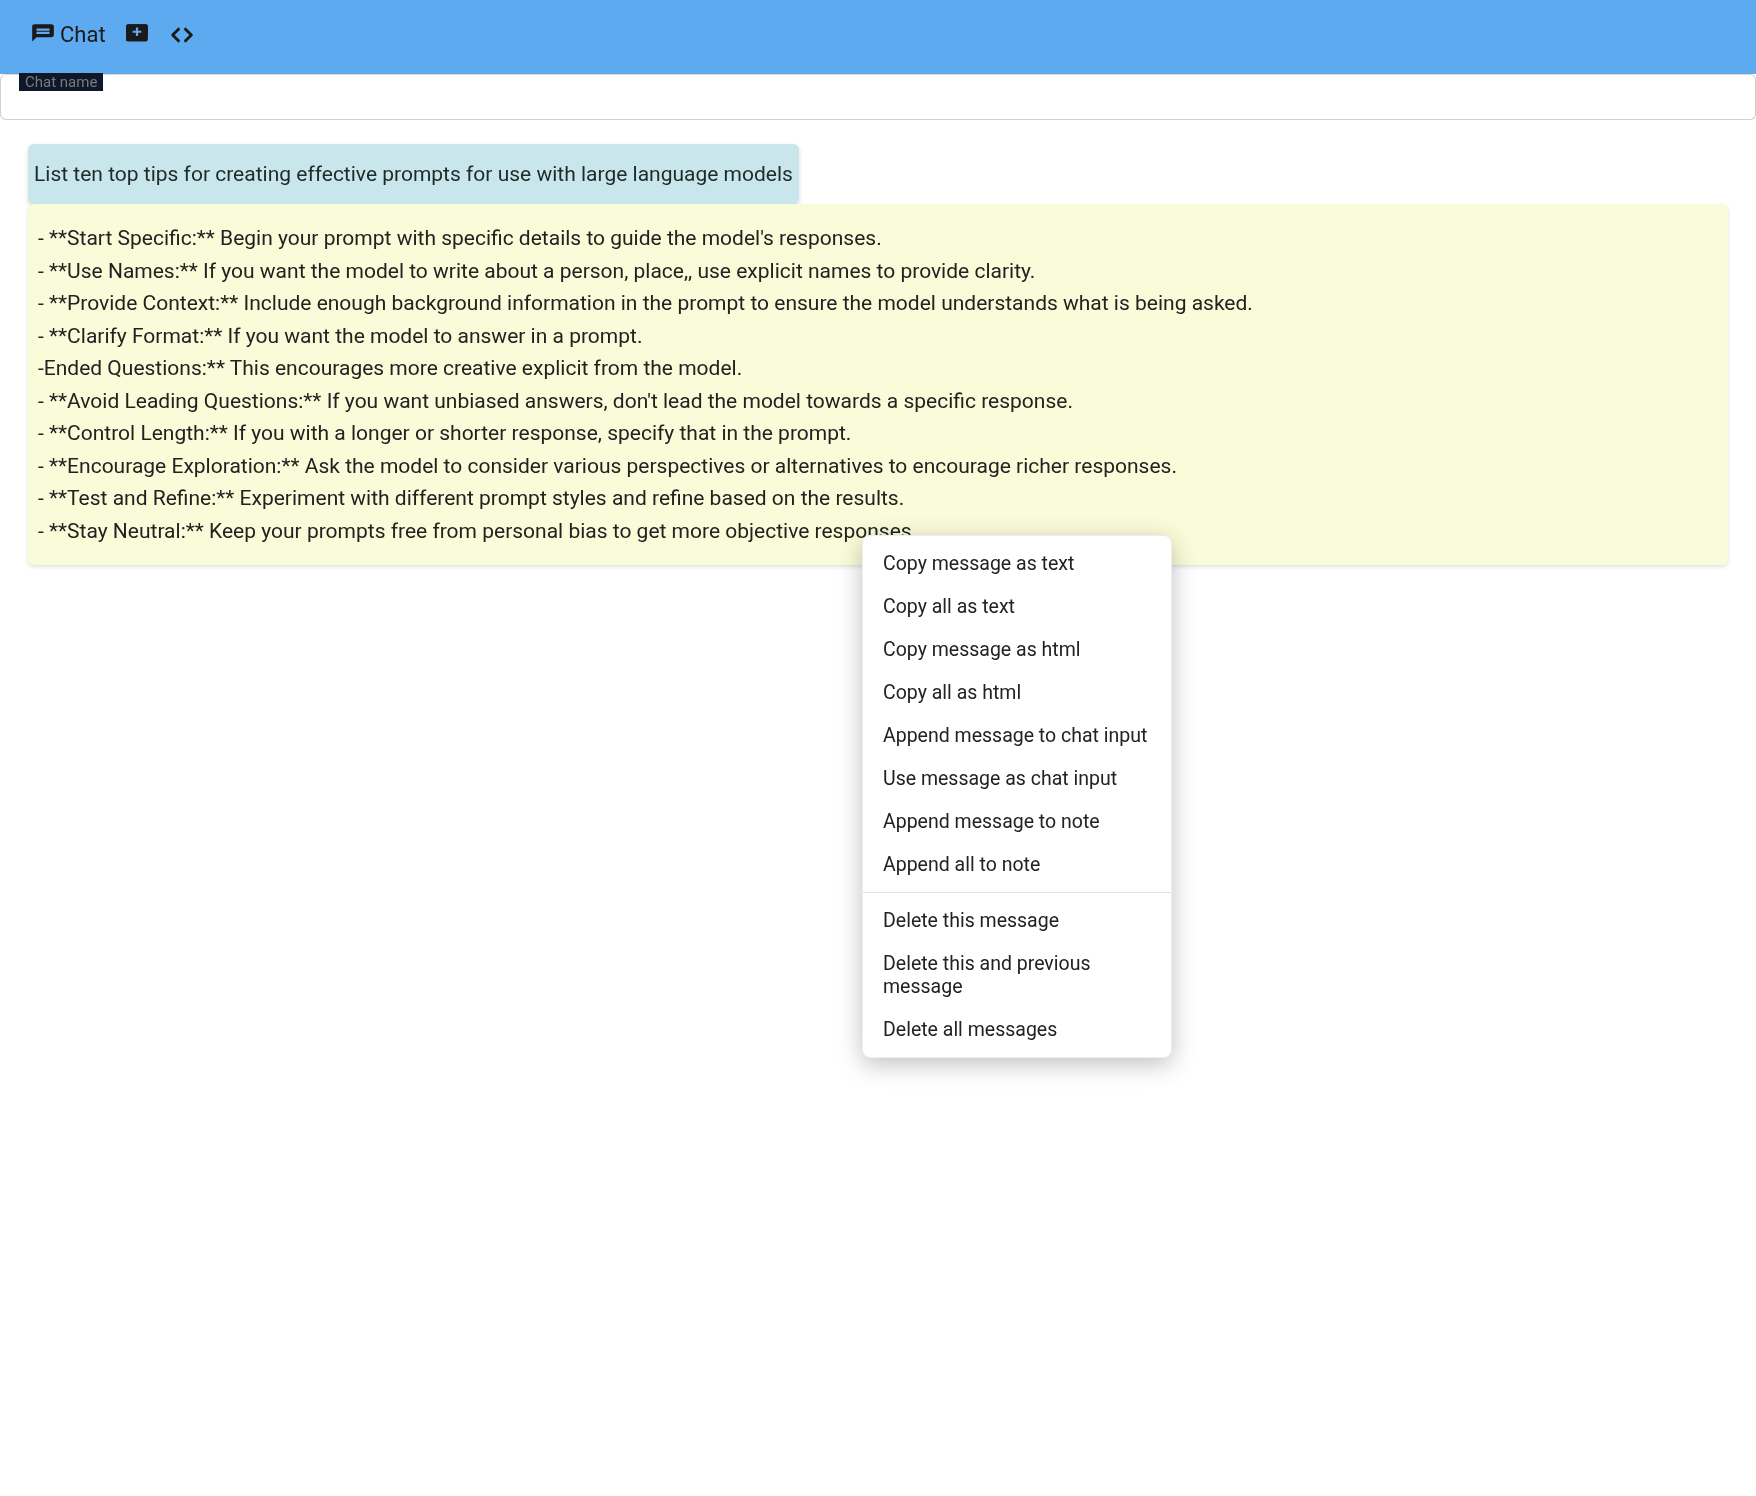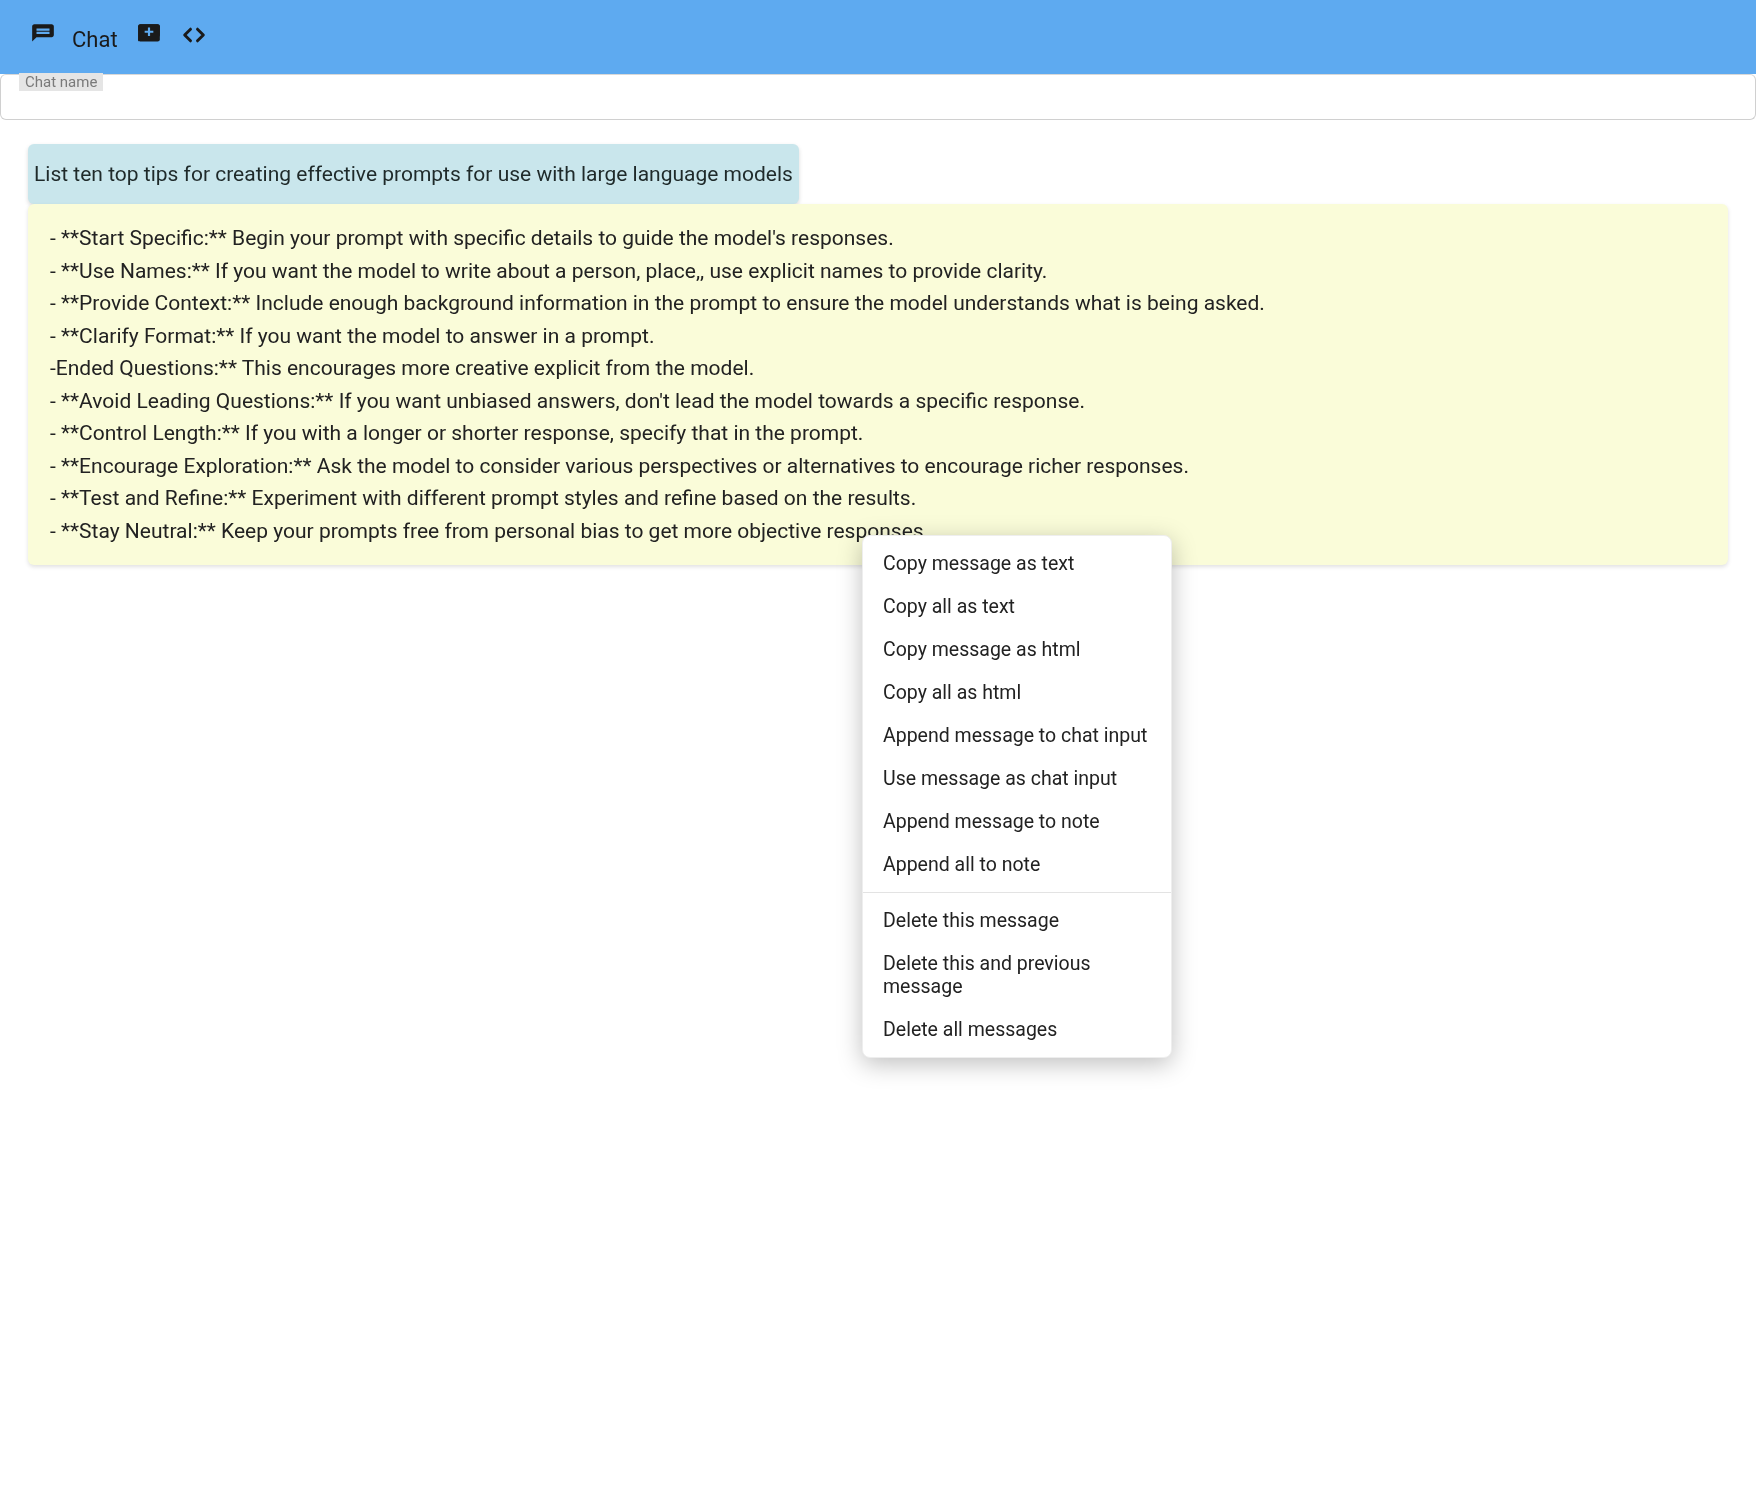--- a/index.html
+++ b/index.html
@@ -15,22 +15,22 @@
     .toolbar {
       background: #5eaaf0;
       height: 74px;
       display: flex;
       align-items: center;
       padding: 0 30px;
       gap: 18px;
     }
     .toolbar-item {
       display: flex;
-      align-items: flex-end;
-      gap: 16px;
+      align-items: flex-start;
+      gap: 4px;
       color: #1a1a1a;
       cursor: pointer;
     }
     .toolbar-item .label {
       font-size: 22px;
       font-weight: 400;
     }
     .icon-svg {
       display: inline-block;
       vertical-align: middle;
@@ -41,21 +41,21 @@
       border-top: 1px solid #d8d8d8;
       border-radius: 6px;
       margin: 0;
       padding: 28px 20px 16px 20px;
       background: #ffffff;
     }
     .chat-name-legend {
       position: absolute;
       top: -2px;
       left: 18px;
-      background: #e5e5e5;
+      background: #0f172a;
       padding: 0 6px;
       font-size: 15px;
       color: #7a7a7a;
     }
     .chat-name-input {
       border: none;
       outline: none;
       font-size: 22px;
       color: #222;
       width: 100%;
@@ -71,21 +71,21 @@
       border-radius: 6px;
       padding: 18px 6px;
       font-size: 21px;
       color: #1f2a2a;
       box-shadow: 0 2px 4px rgba(0,0,0,0.15);
       max-width: 95%;
     }
     .assistant-message {
       background: #fafcd9;
       border-radius: 6px;
-      padding: 18px 22px;
+      padding: 18px 10px;
       font-size: 21px;
       color: #222;
       line-height: 1.55;
       box-shadow: 0 2px 4px rgba(0,0,0,0.12);
       max-width: 100%;
       position: relative;
     }
     .assistant-message .line {
       display: block;
     }

